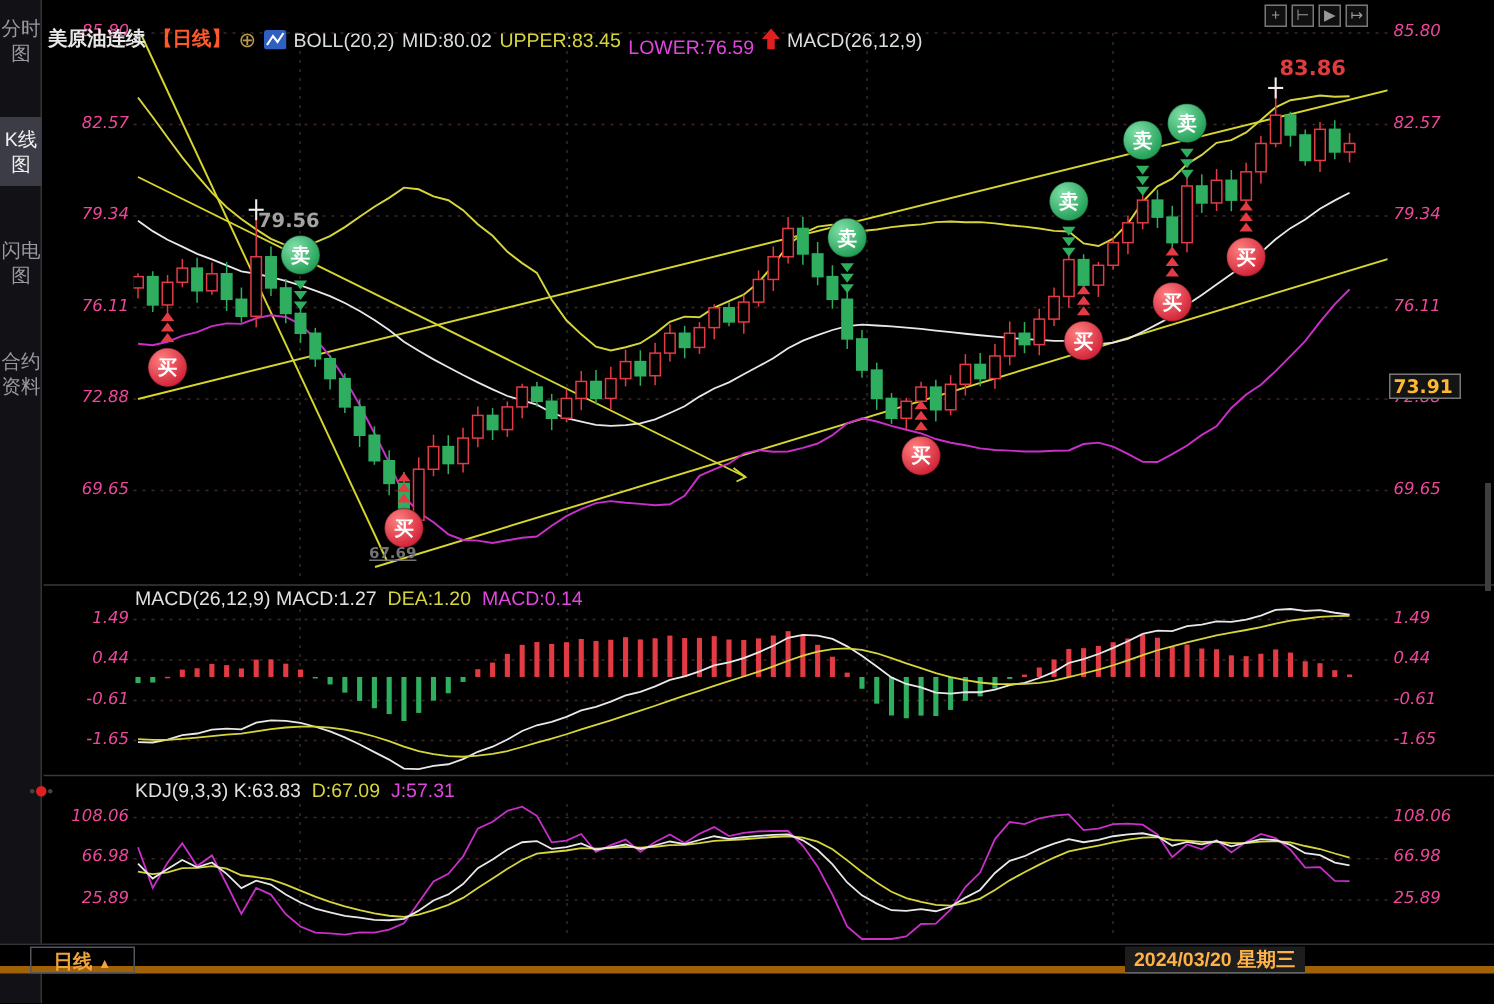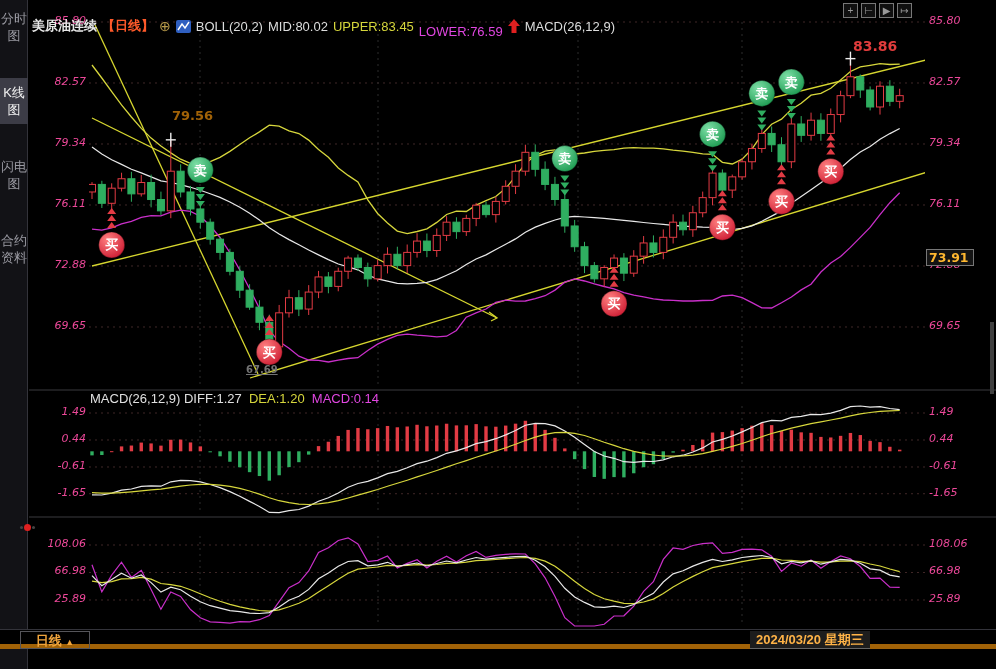--- a/index.html
+++ b/index.html
@@ -25,21 +25,21 @@
   #toolbar { position:absolute; right:84px; top:3px; display:flex; gap:3px; z-index:7; }
   .tool-btn { width:15px; height:15px; border:1px solid #777; color:#999; font-size:10px; line-height:13px; text-align:center;
               background:#101010; cursor:pointer; }
 
   
   .axis-label { position:absolute; font-size:11px; color:#ec4899; font-family:"DejaVu Sans", sans-serif; z-index:4;font-style:italic; }
   .ax-left { width:56px; text-align:right; }
   .date-label { position:absolute; top:633px; font-size:13px; font-weight:bold; color:#8f8f8f; z-index:4; }
 
   .annot { position:absolute; font-weight:bold; font-family:"DejaVu Sans", sans-serif; z-index:6; }
-  #annot-high-left { left:172px; top:108px; font-size:13px; color:#a16207; }
+  #annot-high-left { left:172px; top:140px; font-size:13px; color:#a3a3a3; }
   #annot-high-right { left:853px; top:38px; font-size:14px; color:#e03c3c; }
   #annot-low { left:246px; top:364px; font-size:10px; color:#737373;text-decoration:underline; }
   #price-tag { position:absolute; left:926px; top:249px; width:48px; height:17px; background:#141414; border:1px solid #777;
                color:#ffb830; font-size:12.5px; font-weight:bold; text-align:left; padding-left:2px; line-height:15px; z-index:7;
                font-family:"DejaVu Sans", sans-serif; }
 
   
   .panel-header { position:absolute; left:90px; font-size:13px; z-index:6; white-space:nowrap; }
   .ph-white { color:#e0e0e0; } .ph-yellow { color:#d6d63c; } .ph-magenta { color:#e146e1; }
   #macd-header { top:391px; }
@@ -531,25 +531,31 @@
       <div class="date-label" style="left: 742px;">2024/03</div>
     </div>
 
   <div class="annot" id="annot-high-left">79.56</div>
   <div class="annot" id="annot-high-right">83.86</div>
   <div class="annot" id="annot-low">67.69</div>
   <div id="price-tag">73.91</div>
 
   <div class="panel-header" id="macd-header">
     <span class="ph-white">MACD(26,12,9)</span>
-    <span class="ph-white">DIFF:1.27</span>&nbsp;
+    <span class="ph-white">MACD:1.27</span>&nbsp;
     <span class="ph-yellow">DEA:1.20</span>&nbsp;
     <span class="ph-magenta">MACD:0.14</span>
   </div>
   <div id="kdj-dot"></div>
+  <div class="panel-header" id="kdj-header">
+    <span class="ph-white">KDJ(9,3,3)</span>
+    <span class="ph-white">K:63.83</span>&nbsp;
+    <span class="ph-yellow">D:67.09</span>&nbsp;
+    <span class="ph-magenta">J:57.31</span>
+  </div>
 
   <div id="timeline">
     <div id="period-box">
       <span>日线</span>
       <span class="tri">▲</span>
     </div>
     <div id="crosshair-date">2024/03/20 星期三</div>
   </div>
 
 </div>

